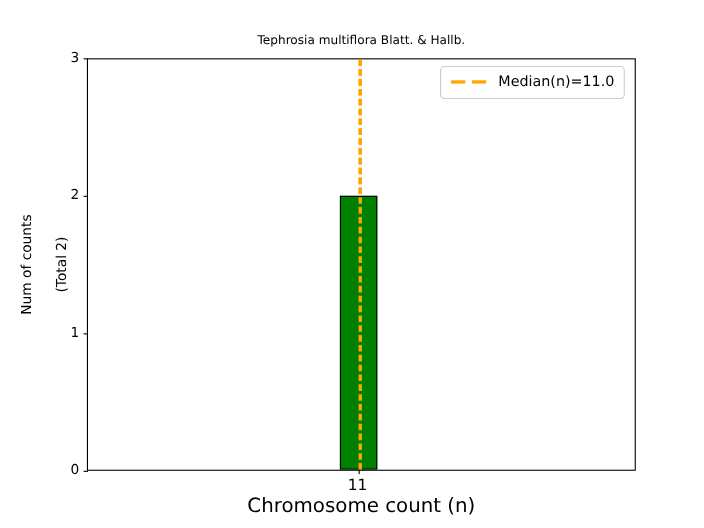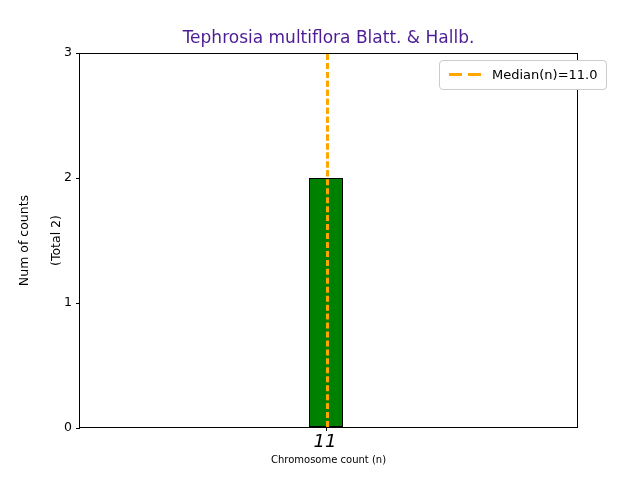--- a/index.html
+++ b/index.html
@@ -24,23 +24,23 @@
     background: #ffffff;
   }
 
   
   #chart-title {
     position: absolute;
     left: 79px;
     top: 28px;
     width: 499px;
     text-align: center;
-    font-size: 17px;
+    font-size: 11px;
     line-height: 18px;
-    color: #4c1d95;
+    color: #000000;
     white-space: nowrap;
   }
 
   
   #plot-area {
     position: absolute;
     left: 79px;
     top: 53px;
     width: 499px;
     height: 375px;
@@ -94,36 +94,35 @@
   
   .xtick {
     position: absolute;
     bottom: -3.6px;
     height: 3.6px;
     width: 0;
     border-left: 1.1px solid #000000;
   }
   .xtick-label {
     position: absolute;
-    font-size: 18px;
+    font-size: 14px;
     line-height: 12.5px;
     text-align: right;
     white-space: nowrap;
     transform: translateX(-50%);
-    font-style: italic;
   }
 
   
   #xlabel {
     position: absolute;
     left: 79px;
     top: 453px;
     width: 499px;
     text-align: center;
-    font-size: 10px;
+    font-size: 18px;
     line-height: 14px;
     white-space: nowrap;
   }
   #ylabel {
     position: absolute;
     left: 0px;
     top: 0px;
     width: 375px;
     height: 34px;
     transform: translate(-170.5px, 223.5px) rotate(-90deg);
@@ -142,21 +141,20 @@
     top: 60px;
     border: 1px solid #cccccc;
     border-radius: 4px;
     background: #ffffff;
     padding: 5px 8px 6px 8px;
     box-sizing: border-box;
     display: flex;
     flex-direction: row;
     align-items: flex-start;
     gap: 8px;
-    margin-left: 39px;
   }
   #legend-handle {
     width: 36px;
     height: 17px;
     position: relative;
     flex: 0 0 auto;
   }
   #legend-handle .dash {
     position: absolute;
     top: 7px;

